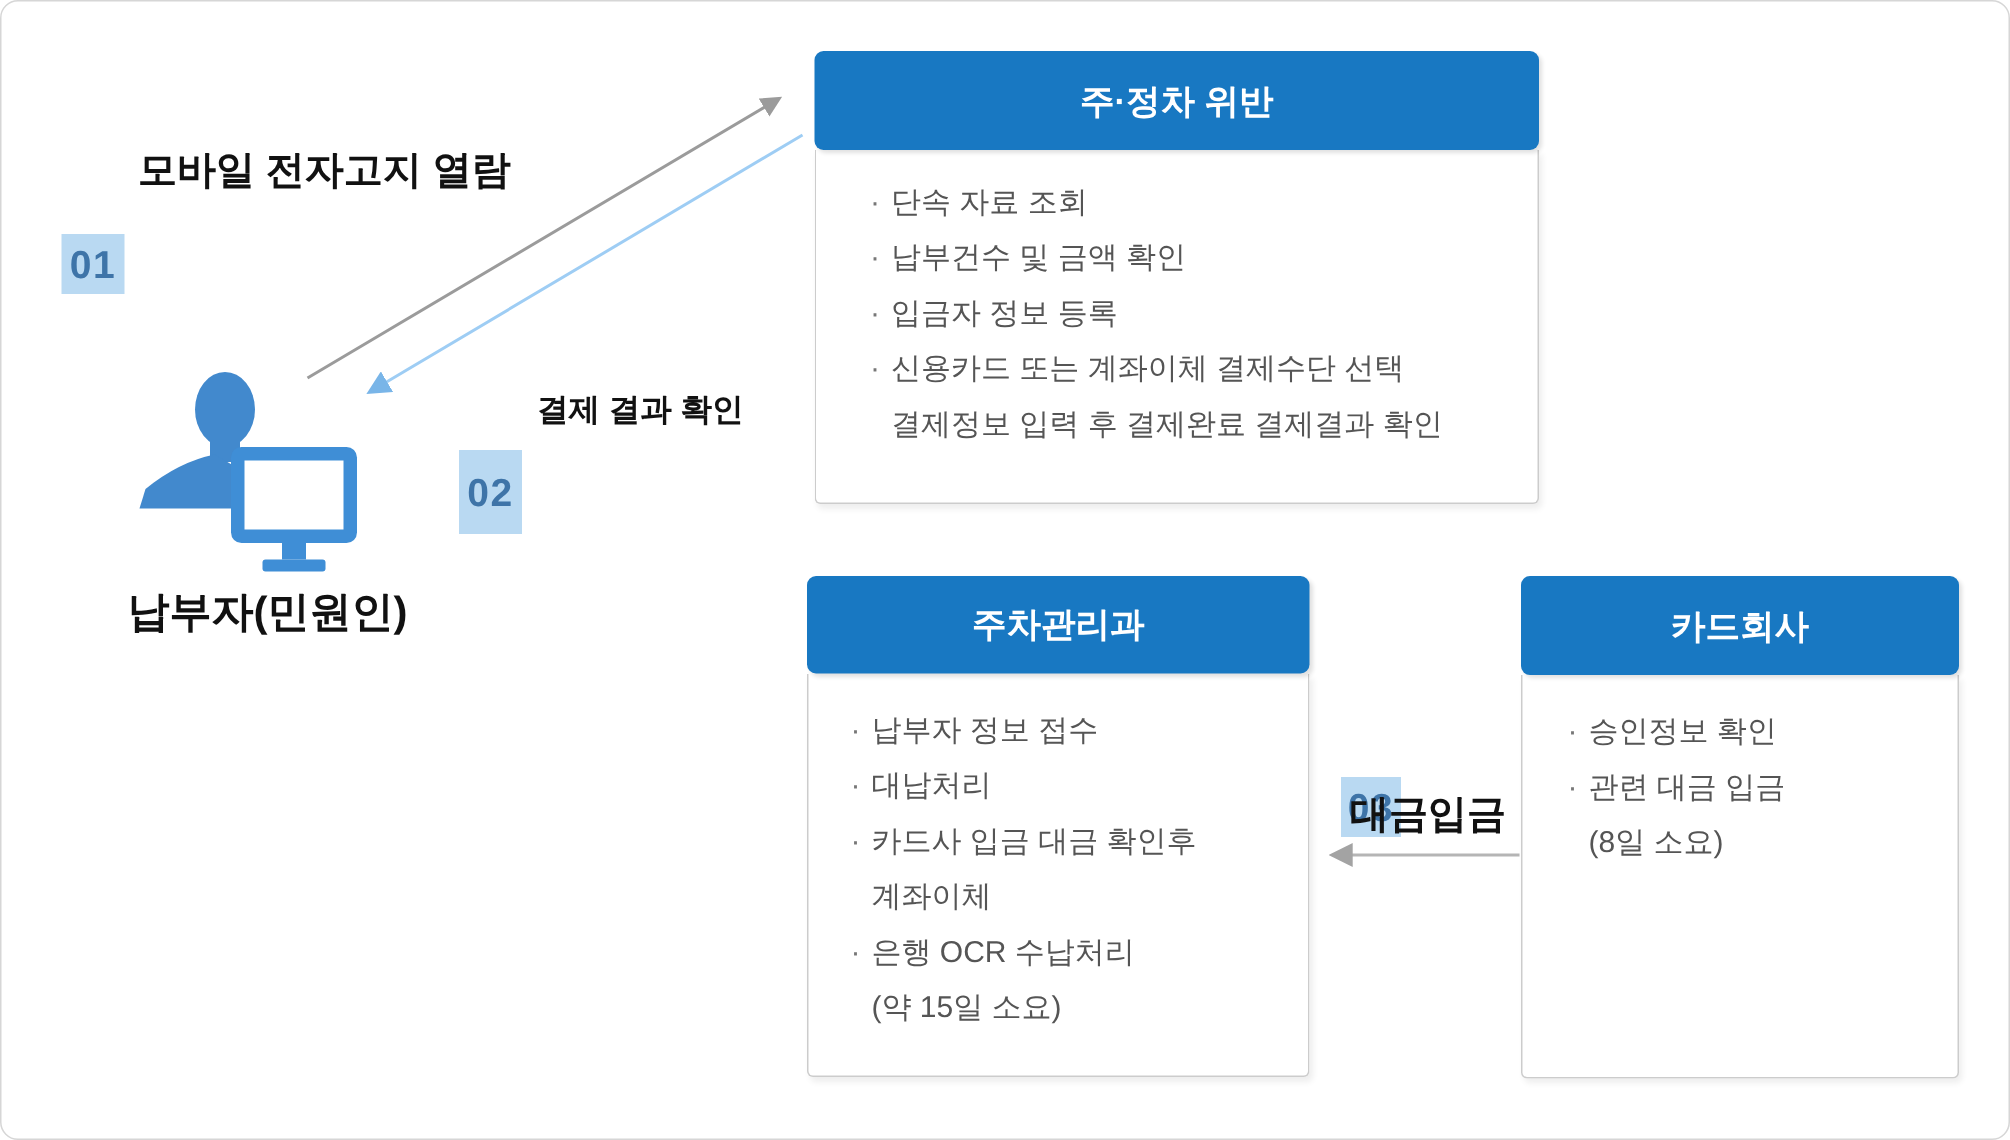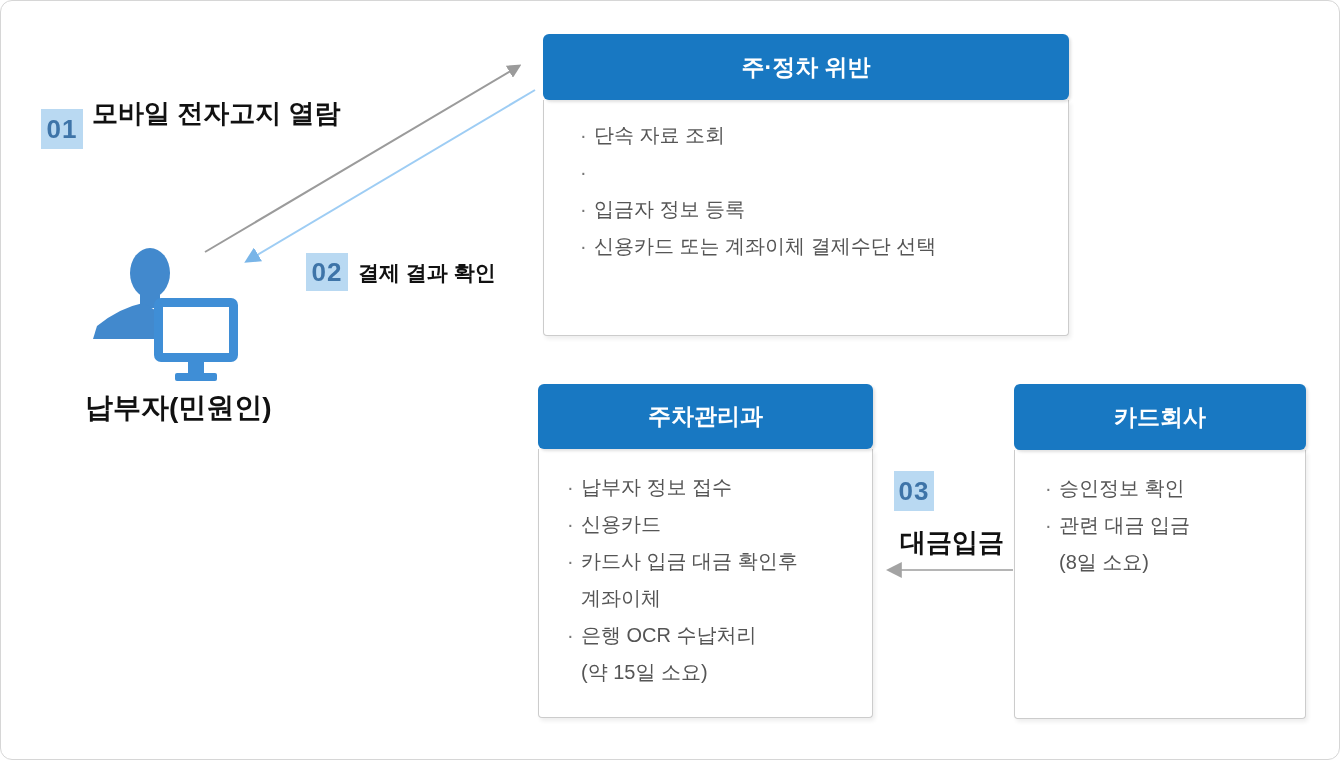--- a/index.html
+++ b/index.html
@@ -5,45 +5,45 @@
   html,body{margin:0;padding:0;background:#fff;}
   body{font-family:"Liberation Sans","DejaVu Sans",sans-serif;}
   .canvas{
     position:relative;width:1338px;height:758px;background:#ffffff;
     border:1px solid #d6d6d6;border-radius:12px;overflow:hidden;
   }
   
   .badge{
     position:absolute;display:flex;align-items:center;justify-content:center;
     background:var(--badge_bg,#b9d9f2);color:var(--badge_text,#3e74a8);
-    font-size:26px;font-weight:600;letter-spacing:1px;
+    font-size:26px;font-weight:600;letter-spacing:1px;margin-top:47px;
   }
   .badge-01{left:40px;top:108px;width:42px;height:40px;}
-  .badge-02{left:305px;top:252px;width:42px;height:38px;text-align:right;}
+  .badge-02{left:305px;top:252px;width:42px;height:56px;text-align:right;}
   .badge-03{left:893px;top:470px;width:40px;height:40px;}
   .step-label{
     position:absolute;color:var(--text_dark,#111);font-weight:bold;font-size:26px;
   }
   .label-01{left:91px;top:96px;line-height:33px;}
   .label-02{left:357px;top:258px;font-size:21px;}
   .label-03{left:899px;top:524px;}
   
   .flowbox{position:absolute;}
   .flowbox .head{
     height:66px;background:var(--header_blue,#1878c2);border-radius:6px;
     display:flex;align-items:center;justify-content:center;
     color:#ffffff;font-weight:bold;font-size:23px;
     box-shadow:2px 2px 3px rgba(0,0,0,0.12);position:relative;z-index:2;
   }
   .flowbox .body{
     background:#ffffff;border:1px solid #cccccc;border-top:none;
     border-radius:0 0 4px 4px;box-shadow:2px 3px 4px rgba(0,0,0,0.07);
     position:relative;z-index:1;box-sizing:border-box;
   }
-  .box-violation{left:542px;top:33px;width:526px;}
+  .box-violation{left:542px;top:33px;width:483px;}
   .box-violation .body{height:236px;padding:17px 10px 0 36px;}
   .box-parking{left:537px;top:383px;width:335px;}
   .box-parking .head{height:65px;text-align:right;}
   .box-parking .body{height:269px;padding:20px 6px 0 28px;}
   .box-card{left:1013px;top:383px;width:292px;}
   .box-card .body{height:269px;padding:20px 6px 0 30px;}
   .li{display:flex;line-height:37px;font-size:20px;color:var(--text_body,#555555);}
   .bullet{width:14px;flex:0 0 14px;color:#777;}
   
   .actor-icon{position:absolute;left:90px;top:245px;}
@@ -99,45 +99,47 @@
 
   <div class="flowbox box-violation">
     <div class="head">주·정차 위반</div>
     <div class="body">
       <div class="li">
           <span class="bullet">·</span>
           <span>단속 자료 조회</span>
         </div>
       <div class="li">
           <span class="bullet">·</span>
+          <span>납부건수 및 금액 확인</span>
         </div>
       <div class="li">
           <span class="bullet">·</span>
           <span>입금자 정보 등록</span>
         </div>
       <div class="li">
           <span class="bullet">·</span>
           <span>신용카드 또는 계좌이체 결제수단 선택</span>
         </div>
       <div class="li">
           <span class="bullet"></span>
+          <span>결제정보 입력 후 결제완료 결제결과 확인</span>
         </div>
     </div>
   </div>
 
   <div class="flowbox box-parking">
     <div class="head">주차관리과</div>
     <div class="body">
       <div class="li">
           <span class="bullet">·</span>
           <span>납부자 정보 접수</span>
         </div>
       <div class="li">
           <span class="bullet">·</span>
-          <span>신용카드</span>
+          <span>대납처리</span>
         </div>
       <div class="li">
           <span class="bullet">·</span>
           <span>카드사 입금 대금 확인후</span>
         </div>
       <div class="li">
           <span class="bullet"></span>
           <span>계좌이체</span>
         </div>
       <div class="li">

